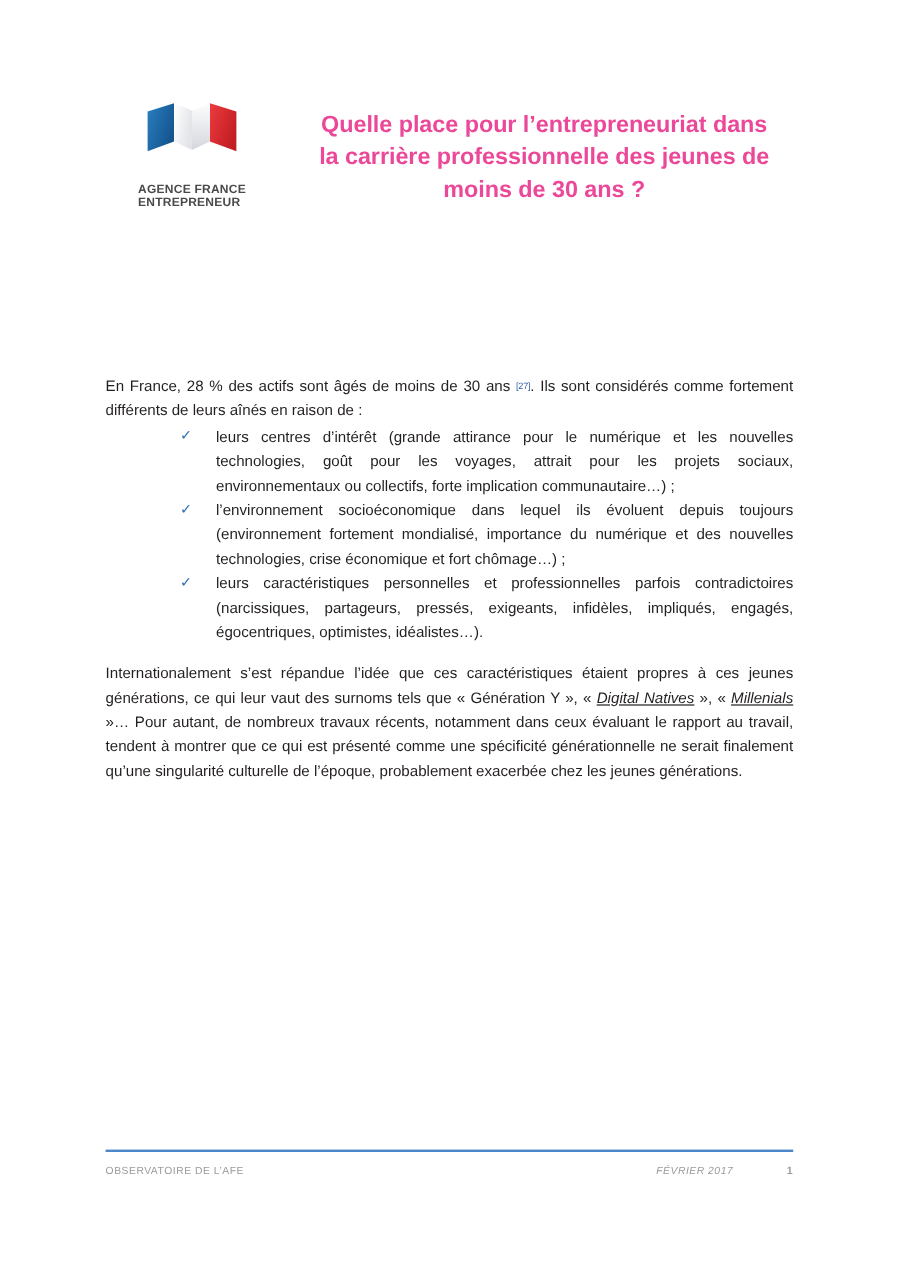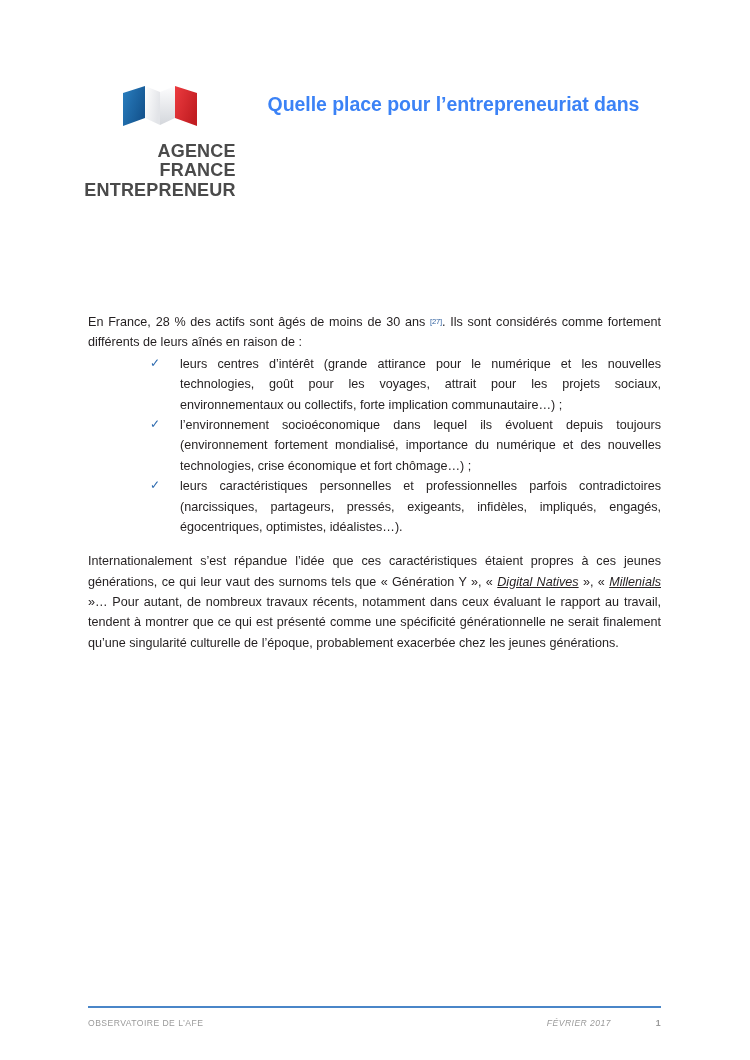--- a/index.html
+++ b/index.html
@@ -42,37 +42,37 @@
   }
 
   .logo-mark {
     width: 92px;
     height: 52px;
     position: relative;
   }
   .logo-mark svg { display: block; }
 
   .logo-text {
-    margin-top: 8px;
-    text-align: right;
+    margin-top: 20px;
+    text-align: left;
     line-height: 1.08;
     color: #4a4a4a;
-    font-size: 18px;
+    font-size: 10px;
     font-weight: 700;
     letter-spacing: 0.2px;
     font-family: "Liberation Sans", sans-serif;
   }
   .logo-text .l2 { display: block; }
 
   .title {
     flex: 1;
     margin-left: 6px;
     margin-right: 74px;
     text-align: center;
-    color: #3b82f6;
+    color: #ec4899;
     font-size: 19.5px;
     font-weight: 700;
     line-height: 1.38;
     font-family: "Liberation Sans", sans-serif;
     letter-spacing: -0.05px;
   }
 
   
   .content {
     position: absolute;
@@ -126,21 +126,20 @@
   }
 
   em.ital { font-style: italic; text-decoration: underline; }
 
   
   .footer {
     position: absolute;
     left: 88px;
     top: 958px;
     width: 573px;
-    margin-top: 48px;
   }
   .footer-rule {
     height: 1.6px;
     background: #4a86c8;
     width: 100%;
   }
   .footer-row {
     display: flex;
     align-items: baseline;
     margin-top: 10px;
@@ -198,21 +197,22 @@
         </svg>
       </div>
       <div class="logo-text">
         <span>AGENCE FRANCE</span>
         <span class="l2">ENTREPRENEUR</span>
       </div>
     </div>
 
     <h1 class="title">
       <span>Quelle place pour l’entrepreneuriat dans</span><br>
-      <br>
+      <span>la carrière professionnelle des jeunes de</span><br>
+      <span>moins de 30 ans ?</span>
     </h1>
   </div>
 
   <div class="content">
 
     <p class="para"><span>En France, 28 % des actifs sont âgés de moins de 30 ans </span><span class="ref">[27]</span><span>. Ils sont considérés comme fortement différents de leurs aînés en raison de :</span></p>
 
     <ul class="checklist">
       <li>
         <span class="tick">✓</span>

